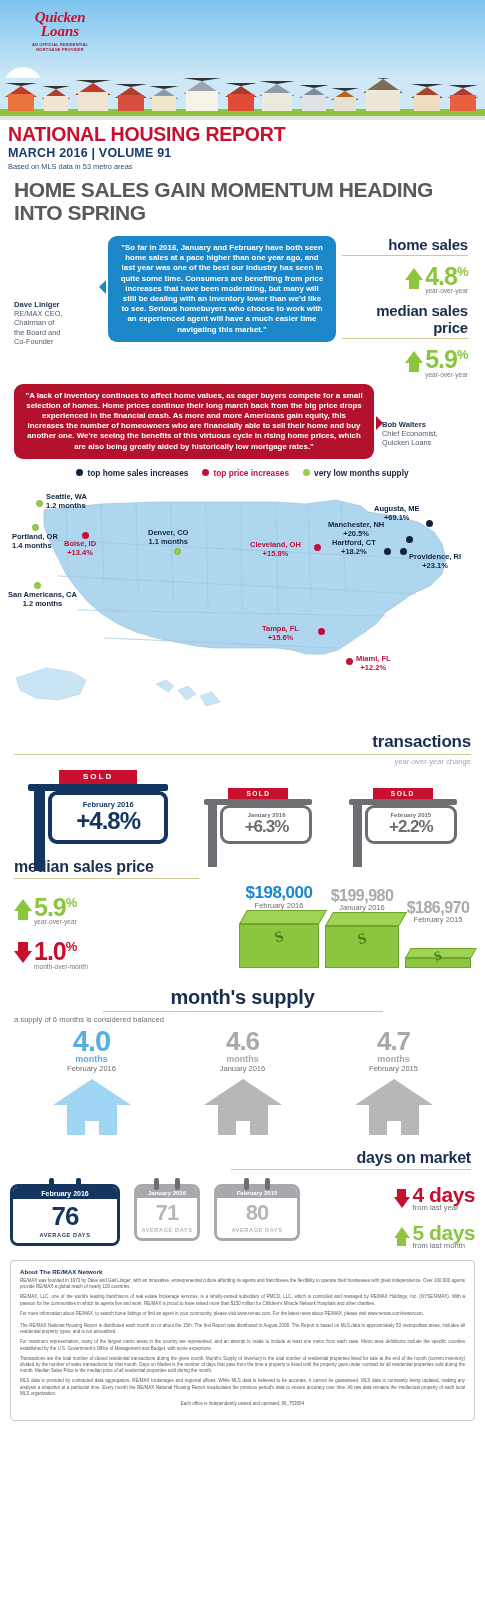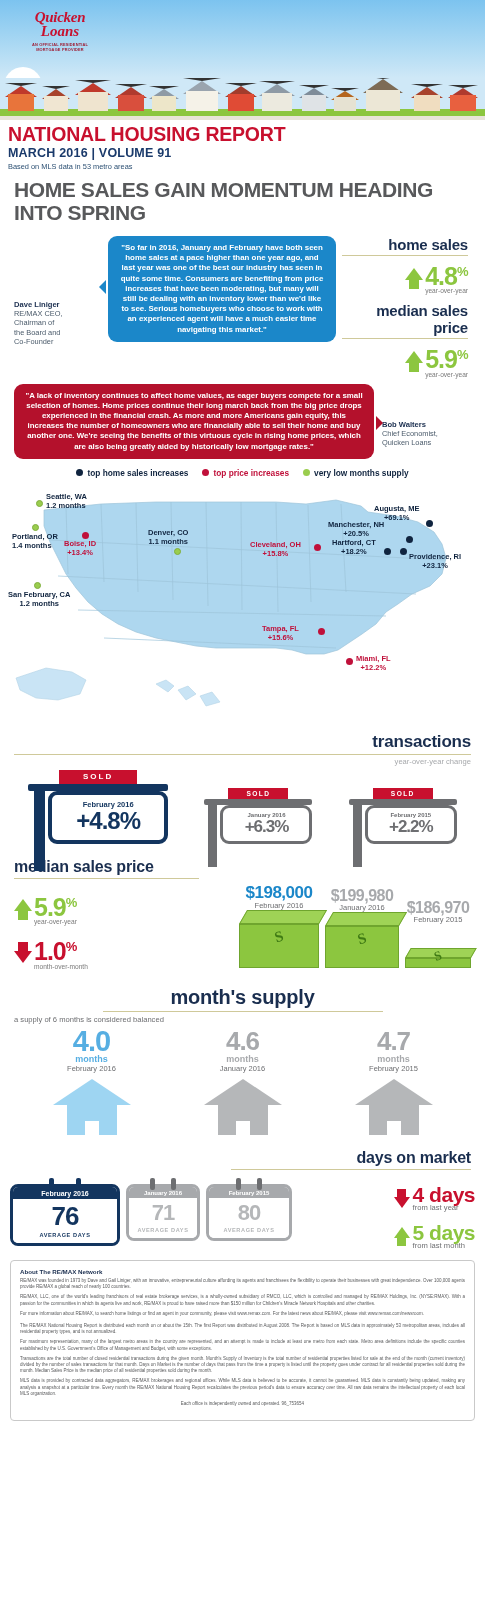--- a/index.html
+++ b/index.html
@@ -214,21 +214,21 @@
     position: absolute; top: 0; left: 50%; transform: translateX(-50%);
     width: 0; height: 0; border-left: 39px solid transparent;
     border-right: 39px solid transparent; border-bottom: 26px solid currentColor;
   }
   .house .wall { position: absolute; bottom: 0; left: 14px; width: 50px; height: 33px; background: currentColor; }
   .house .door { position: absolute; bottom: 0; left: 50%; transform: translateX(-50%); width: 14px; height: 14px; background: #fff; }
   .c-blue { color: #9ed5f2; }
   .c-gray { color: #b5b7b9; }
 
   
-  .dom-row { display: flex; align-items: flex-start; padding: 4px 10px 0; gap: 6px; }
+  .dom-row { display: flex; align-items: flex-start; padding: 4px 10px 0; gap: 14px; }
   .cal { position: relative; }
   .cal .rings { position: absolute; top: -6px; left: 0; right: 0; display: flex; justify-content: center; gap: 22px; }
   .cal .ring { width: 5px; height: 12px; border-radius: 2px; }
   .cal .body { border-radius: 8px; overflow: hidden; }
   .cal .hd { font-size: 7px; font-weight: bold; color: #fff; text-align: center; padding: 3px 0 2px; }
   .cal .hd.sm { font-size: 6px; }
   .cal .inner { background: #fff; text-align: center; padding: 4px 0 5px; }
   .cal .dnum { font-weight: bold; letter-spacing: -1px; line-height: 1; }
   .cal .dlbl { font-size: 5.6px; font-weight: bold; letter-spacing: .6px; margin-top: 3px; }
   .dom-stats { flex: 1; padding-top: 2px; }
@@ -441,21 +441,21 @@
       <span>Portland, OR</span><br><span>1.4 months</span>
     </div>
 
     <span class="mdot r" style="left:76px;top:50px"></span>
     <div class="mlabel rd" style="left:58px;top:57px;text-align:center">
       <span>Boise, ID</span><br><span>+13.4%</span>
     </div>
 
     <span class="mdot g" style="left:28px;top:100px"></span>
     <div class="mlabel nv" style="left:2px;top:108px;text-align:center">
-      <span>San February, CA</span><br><span>1.2 months</span>
+      <span>San Americans, CA</span><br><span>1.2 months</span>
     </div>
 
     <span class="mdot g" style="left:168px;top:66px"></span>
     <div class="mlabel nv" style="left:142px;top:46px;text-align:center">
       <span>Denver, CO</span><br><span>1.1 months</span>
     </div>
 
     <span class="mdot r" style="left:308px;top:62px"></span>
     <div class="mlabel rd" style="left:244px;top:58px;text-align:center">
       <span>Cleveland, OH</span><br><span>+15.8%</span>
@@ -641,21 +641,21 @@
           <div class="ring bg-navy"></div>
         </div>
       <div class="body" style="border:3px solid #13355f">
         <div class="hd bg-navy">February 2016</div>
         <div class="inner">
           <div class="dnum navy" style="font-size:26px">76</div>
           <div class="dlbl navy">AVERAGE DAYS</div>
         </div>
       </div>
     </div>
-    <div class="cal" style="width:74px">
+    <div class="cal" style="width:66px">
       <div class="rings" style="gap:16px">
           <div class="ring bg-gray"></div>
           <div class="ring bg-gray"></div>
         </div>
       <div class="body" style="border:3px solid #a7a9ac">
         <div class="hd sm" style="background:#a7a9ac">January 2016</div>
         <div class="inner">
           <div class="dnum" style="font-size:22px;color:#b5b7b9">71</div>
           <div class="dlbl" style="color:#b5b7b9">AVERAGE DAYS</div>
         </div>

